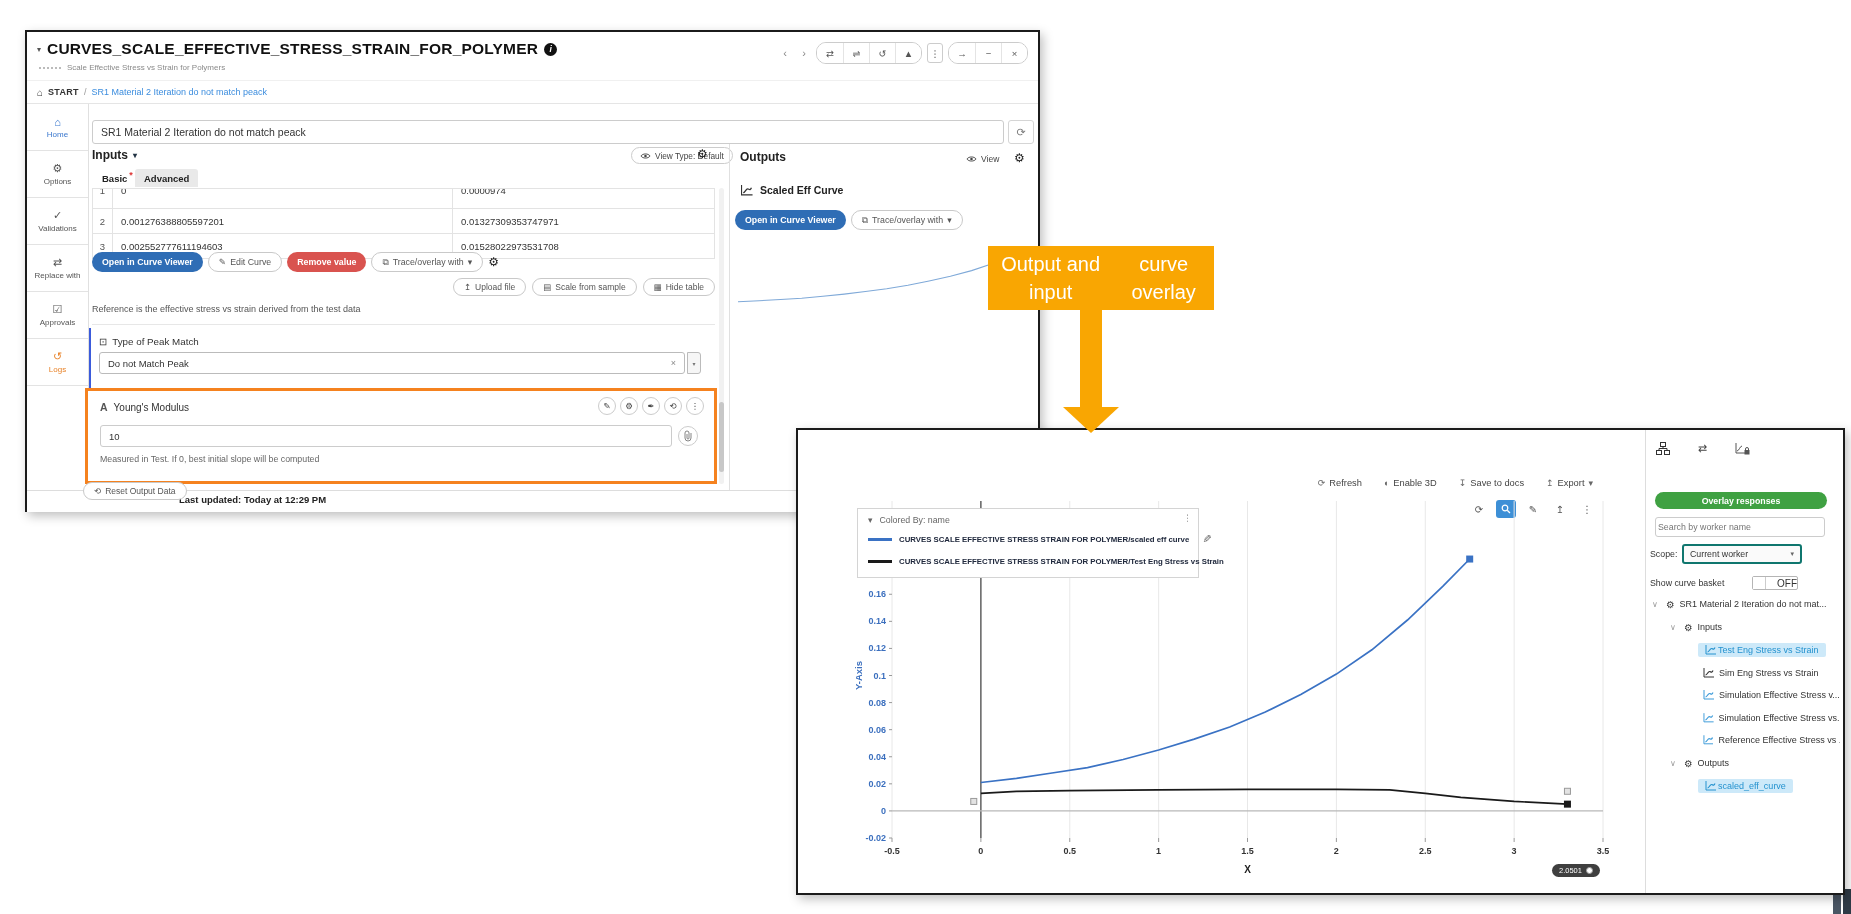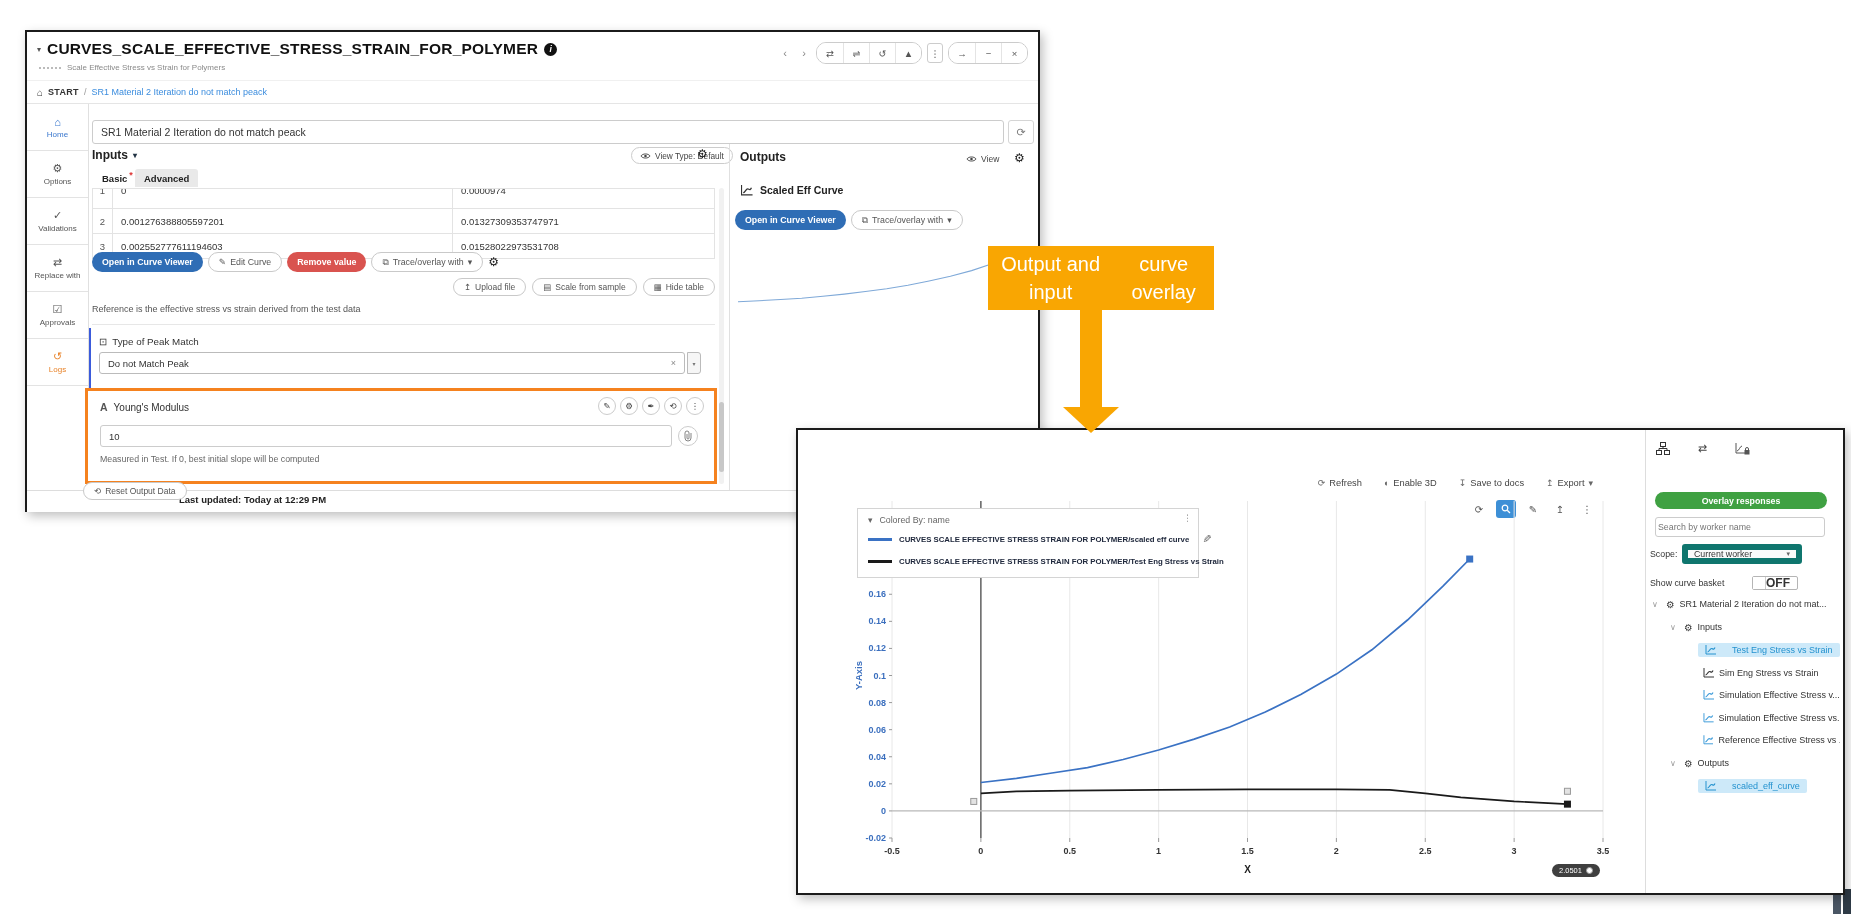--- a/index.html
+++ b/index.html
@@ -122,32 +122,32 @@
 
   .cm-badge { position:absolute; left:754px; top:434px; background:#3f3f3f; border-radius:8px; color:#fff; font-size:7.5px; padding:2px 7px; display:flex; align-items:center; gap:4px; z-index:6; }
   .badge-dot { width:7px; height:7px; border-radius:50%; background:#fff; border:1px solid #999; }
 
   .cm-sidebar { position:absolute; left:847px; top:0; bottom:0; width:196px; border-left:1px solid #ddd; background:#fff; }
   .cms-tabs { position:absolute; left:10px; top:12px; display:flex; gap:28px; align-items:center; }
   .cms-tab { background:none; border:none; color:#444; font-size:11px; cursor:pointer; display:flex; align-items:center; }
   .overlay-btn { position:absolute; left:9px; top:62px; width:172px; height:17px; background:#3fa142; border:none; border-radius:9px; color:#fff; font-size:8.8px; font-weight:bold; cursor:pointer; }
   .worker-search { position:absolute; left:9px; top:87px; width:170px; height:20px; border:1px solid #ccc; border-radius:3px; font-size:8.8px; padding-left:2px; color:#333; font-family:"Liberation Sans",sans-serif; }
   .scope-label { position:absolute; left:4px; top:119px; font-size:8.8px; color:#333; }
-  .scope-select { position:absolute; left:36px; top:114px; width:120px; height:20px; border:6px solid #0f766e; border-radius:3px; background:#fafafa; display:flex; align-items:center; font-size:8.8px; color:#333; padding:0 6px; cursor:pointer; }
+  .scope-select { position:absolute; left:36px; top:114px; width:120px; height:20px; border:2px solid #0f766e; border-radius:3px; background:#fafafa; display:flex; align-items:center; font-size:8.8px; color:#333; padding:0 6px; cursor:pointer; }
   .scope-caret { margin-left:auto; font-size:7px; color:#666; }
   .basket-label { position:absolute; left:4px; top:148px; font-size:8.8px; color:#333; }
   .basket-toggle { position:absolute; left:106px; top:146px; width:46px; height:14px; border:1px solid #b5b5b5; border-radius:2px; background:#fff; display:flex; align-items:center; cursor:pointer; }
   .basket-knob { width:13px; height:100%; border-right:1px solid #ccc; background:#fff; }
-  .basket-state { flex:1; text-align:left; font-size:12px; font-weight:bold; color:#333; }
+  .basket-state { flex:1; text-align:right; font-size:10px; font-weight:normal; color:#333; }
 
   .tr-row { position:absolute; left:2px; width:192px; height:20px; display:flex; align-items:center; gap:5px; font-size:9px; color:#333; cursor:pointer; }
   .tr-chev { color:#9a9a9a; font-size:8px; width:9px; }
   .tr-gear { font-size:9.5px; color:#333; }
   .tr-label { white-space:nowrap; overflow:hidden; }
-  .leaf-pill { display:flex; align-items:center; gap:16px; padding:2px 7px; border-radius:2px; }
+  .leaf-pill { display:flex; align-items:center; gap:2px; padding:2px 7px; border-radius:2px; }
   .leaf-pill.hl { background:#cde9f9; color:#2492cf; }
 
   .corner-a { position:absolute; left:1833px; top:881px; width:8px; height:33px; background:#4a5664; }
   .corner-b { position:absolute; left:1843px; top:889px; width:8px; height:25px; background:#2f3b47; }
 
   svg text { font-family:"Liberation Sans",sans-serif; }
 </style>
 </head>
 <body>
 

